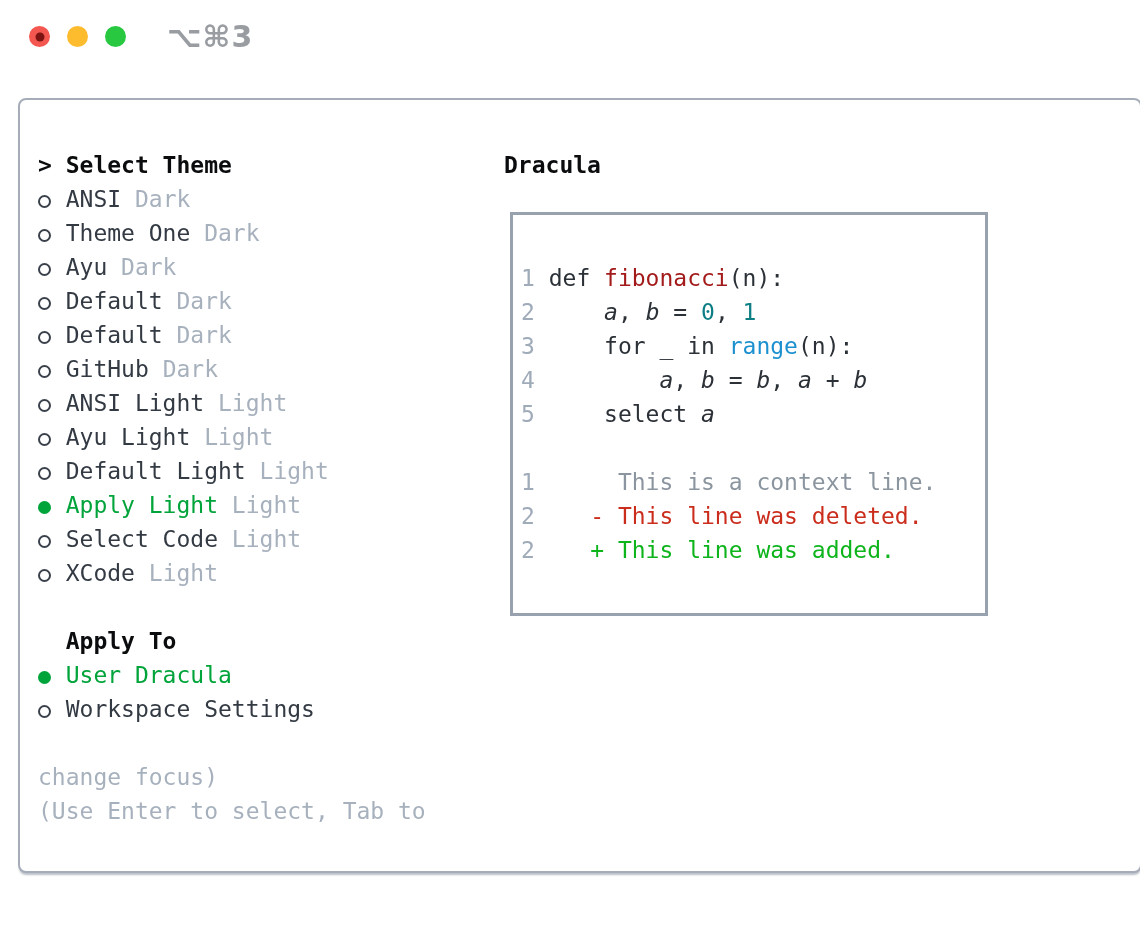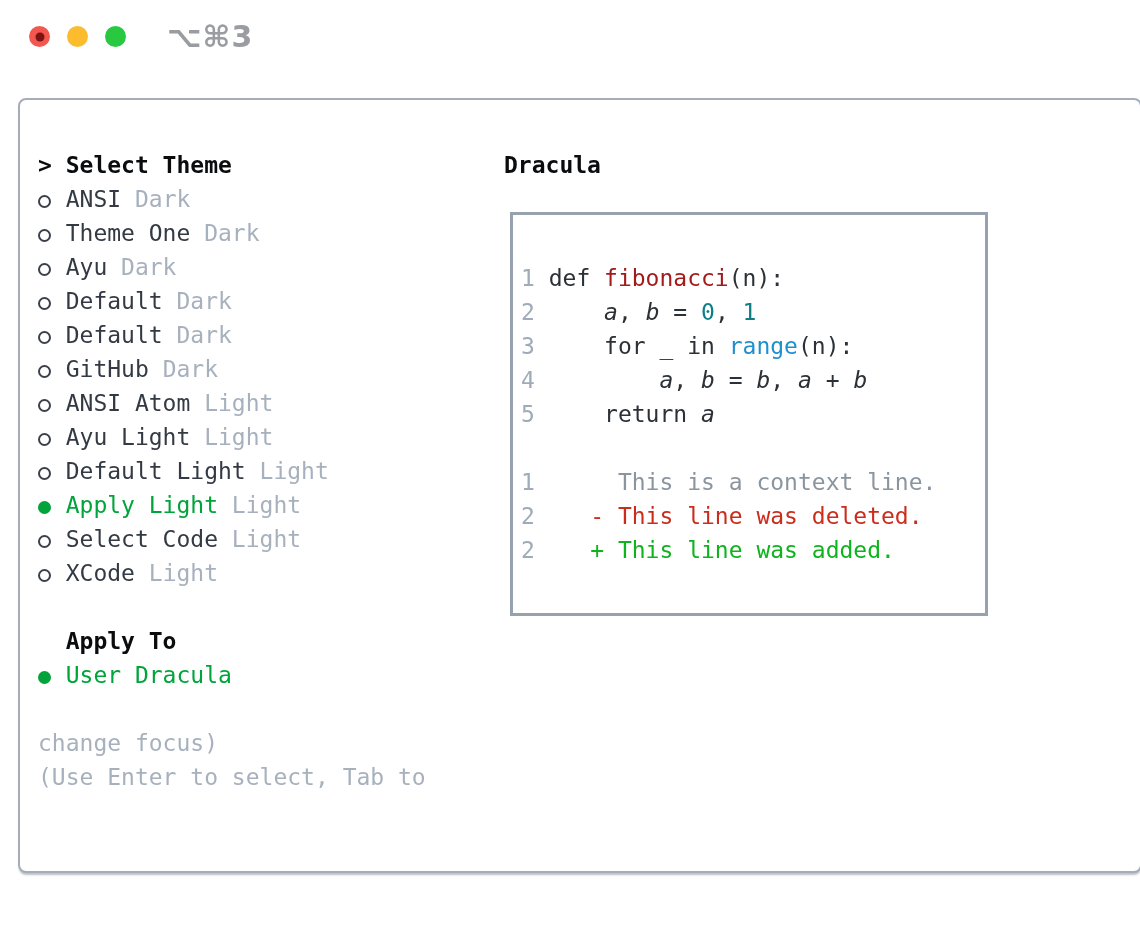--- a/index.html
+++ b/index.html
@@ -73,45 +73,46 @@
 
     <div class="left-col">
       <div class="row hdr"><span class="arrow">&gt;</span><span>Select Theme</span></div>
       <div id="theme-items">
           <div class="row"><span class="marker"><span class="radio"></span></span><span class="">ANSI </span><span class="variant">Dark</span></div>
           <div class="row"><span class="marker"><span class="radio"></span></span><span class="">Theme One </span><span class="variant">Dark</span></div>
           <div class="row"><span class="marker"><span class="radio"></span></span><span class="">Ayu </span><span class="variant">Dark</span></div>
           <div class="row"><span class="marker"><span class="radio"></span></span><span class="">Default </span><span class="variant">Dark</span></div>
           <div class="row"><span class="marker"><span class="radio"></span></span><span class="">Default </span><span class="variant">Dark</span></div>
           <div class="row"><span class="marker"><span class="radio"></span></span><span class="">GitHub </span><span class="variant">Dark</span></div>
-          <div class="row"><span class="marker"><span class="radio"></span></span><span class="">ANSI Atom </span><span class="variant">Light</span></div>
+          <div class="row"><span class="marker"><span class="radio"></span></span><span class="">ANSI Light </span><span class="variant">Light</span></div>
           <div class="row"><span class="marker"><span class="radio"></span></span><span class="">Ayu Light </span><span class="variant">Light</span></div>
           <div class="row"><span class="marker"><span class="radio"></span></span><span class="">Default Light </span><span class="variant">Light</span></div>
           <div class="row"><span class="marker"><span class="radio sel"></span></span><span class="sel-text">Apply Light </span><span class="variant">Light</span></div>
           <div class="row"><span class="marker"><span class="radio"></span></span><span class="">Select Code </span><span class="variant">Light</span></div>
           <div class="row"><span class="marker"><span class="radio"></span></span><span class="">XCode </span><span class="variant">Light</span></div>
         </div>
       <div class="row"> </div>
       <div class="row hdr"><span class="indent2"></span><span>Apply To</span></div>
       <div id="apply-options">
           <div class="row"><span class="marker"><span class="radio sel"></span></span><span class="sel-text">User Dracula</span></div>
+          <div class="row"><span class="marker"><span class="radio"></span></span><span class="">Workspace Settings</span></div>
         </div>
       <div class="row"> </div>
       <div class="row hint">change focus)</div>
       <div class="row hint">(Use Enter to select, Tab to</div>
     </div>
 
     <div class="row hdr preview-title">Dracula</div>
 
     <div class="preview-box" id="preview-box">
         <div class="row"><span class="lineno">1</span><span class="tok-code">def </span><span class="tok-func">fibonacci</span><span class="tok-code">(n):</span></div>
         <div class="row"><span class="lineno">2</span><span class="tok-code">    </span><span class="tok-var">a</span><span class="tok-code">, </span><span class="tok-var">b</span><span class="tok-code"> = </span><span class="tok-num">0</span><span class="tok-code">, </span><span class="tok-num">1</span></div>
         <div class="row"><span class="lineno">3</span><span class="tok-code">    for _ in </span><span class="tok-builtin">range</span><span class="tok-code">(n):</span></div>
         <div class="row"><span class="lineno">4</span><span class="tok-code">        </span><span class="tok-var">a</span><span class="tok-code">, </span><span class="tok-var">b</span><span class="tok-code"> = </span><span class="tok-var">b</span><span class="tok-code">, </span><span class="tok-var">a</span><span class="tok-code"> + </span><span class="tok-var">b</span></div>
-        <div class="row"><span class="lineno">5</span><span class="tok-code">    return </span><span class="tok-var">a</span></div>
+        <div class="row"><span class="lineno">5</span><span class="tok-code">    select </span><span class="tok-var">a</span></div>
         <div class="row"><span class="lineno"></span> </div>
         <div class="row"><span class="lineno">1</span><span class="tok-context">     This is a context line.</span></div>
         <div class="row"><span class="lineno">2</span><span class="tok-deleted">   - This line was deleted.</span></div>
         <div class="row"><span class="lineno">2</span><span class="tok-added">   + This line was added.</span></div>
       </div>
 
   </div>
 </div>
 
 </body></html>

